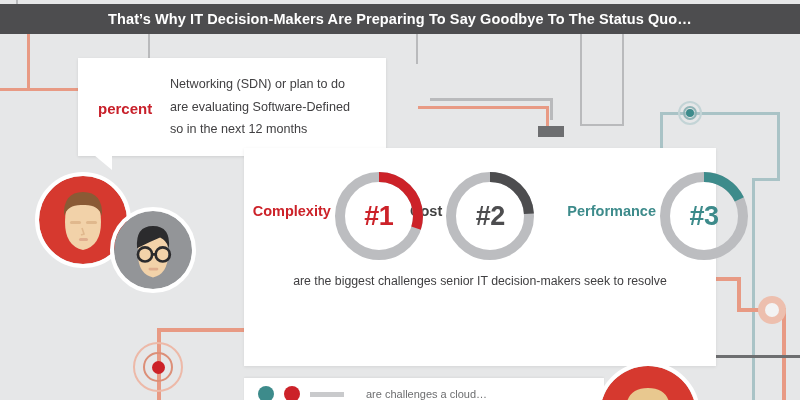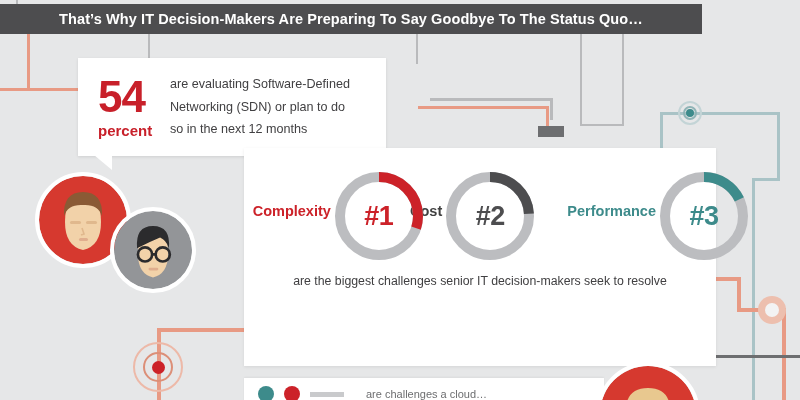--- a/index.html
+++ b/index.html
@@ -33,21 +33,21 @@
     position: absolute;
     border-radius: 50%;
     box-sizing: border-box;
   }
 
   
   #header-banner {
     position: absolute;
     left: 0;
     top: 4px;
-    width: 702px;
+    width: 800px;
     height: 30px;
     background: #4d4d4f;
     display: flex;
     align-items: center;
     justify-content: center;
     z-index: 40;
   }
   #header-banner .title {
     color: #ffffff;
     font-size: 14.5px;
@@ -279,26 +279,25 @@
   <div class="avatar" style="left:596px; top:362px; width:104px; height:104px;">
     <svg width="96" height="96" viewBox="0 0 96 96">
       <circle cx="48" cy="48" r="48" fill="#d6392f"></circle>
       <path d="M28 52 q0 -26 20 -26 q20 0 20 26 q0 26 -20 30 q-20 -4 -20 -30 z" fill="#f2d2a9"></path>
       <path d="M26 52 q-3 -30 22 -30 q25 0 22 30 q-4 -4 -6 -12 q-8 6 -16 6 q-8 0 -16 -6 q-2 8 -6 12 z" fill="#e8c88f"></path>
     </svg>
   </div>
 
   <div class="card" id="stat-card">
     <div id="stat-number-block">
-      <div id="stat-number">54</div>
       <div id="stat-unit">percent</div>
     </div>
     <div id="stat-text">
+      <div>Networking (SDN) or plan to do</div>
       <div>are evaluating Software-Defined</div>
-      <div>Networking (SDN) or plan to do</div>
       <div>so in the next 12 months</div>
     </div>
     <div class="tail"></div>
   </div>
 
   <div class="card" id="ranking-card">
     <div id="donut-row">
 
       <div class="donut-col">
         <div class="donut-label" style="color: rgb(204, 34, 41);">Complexity</div>

